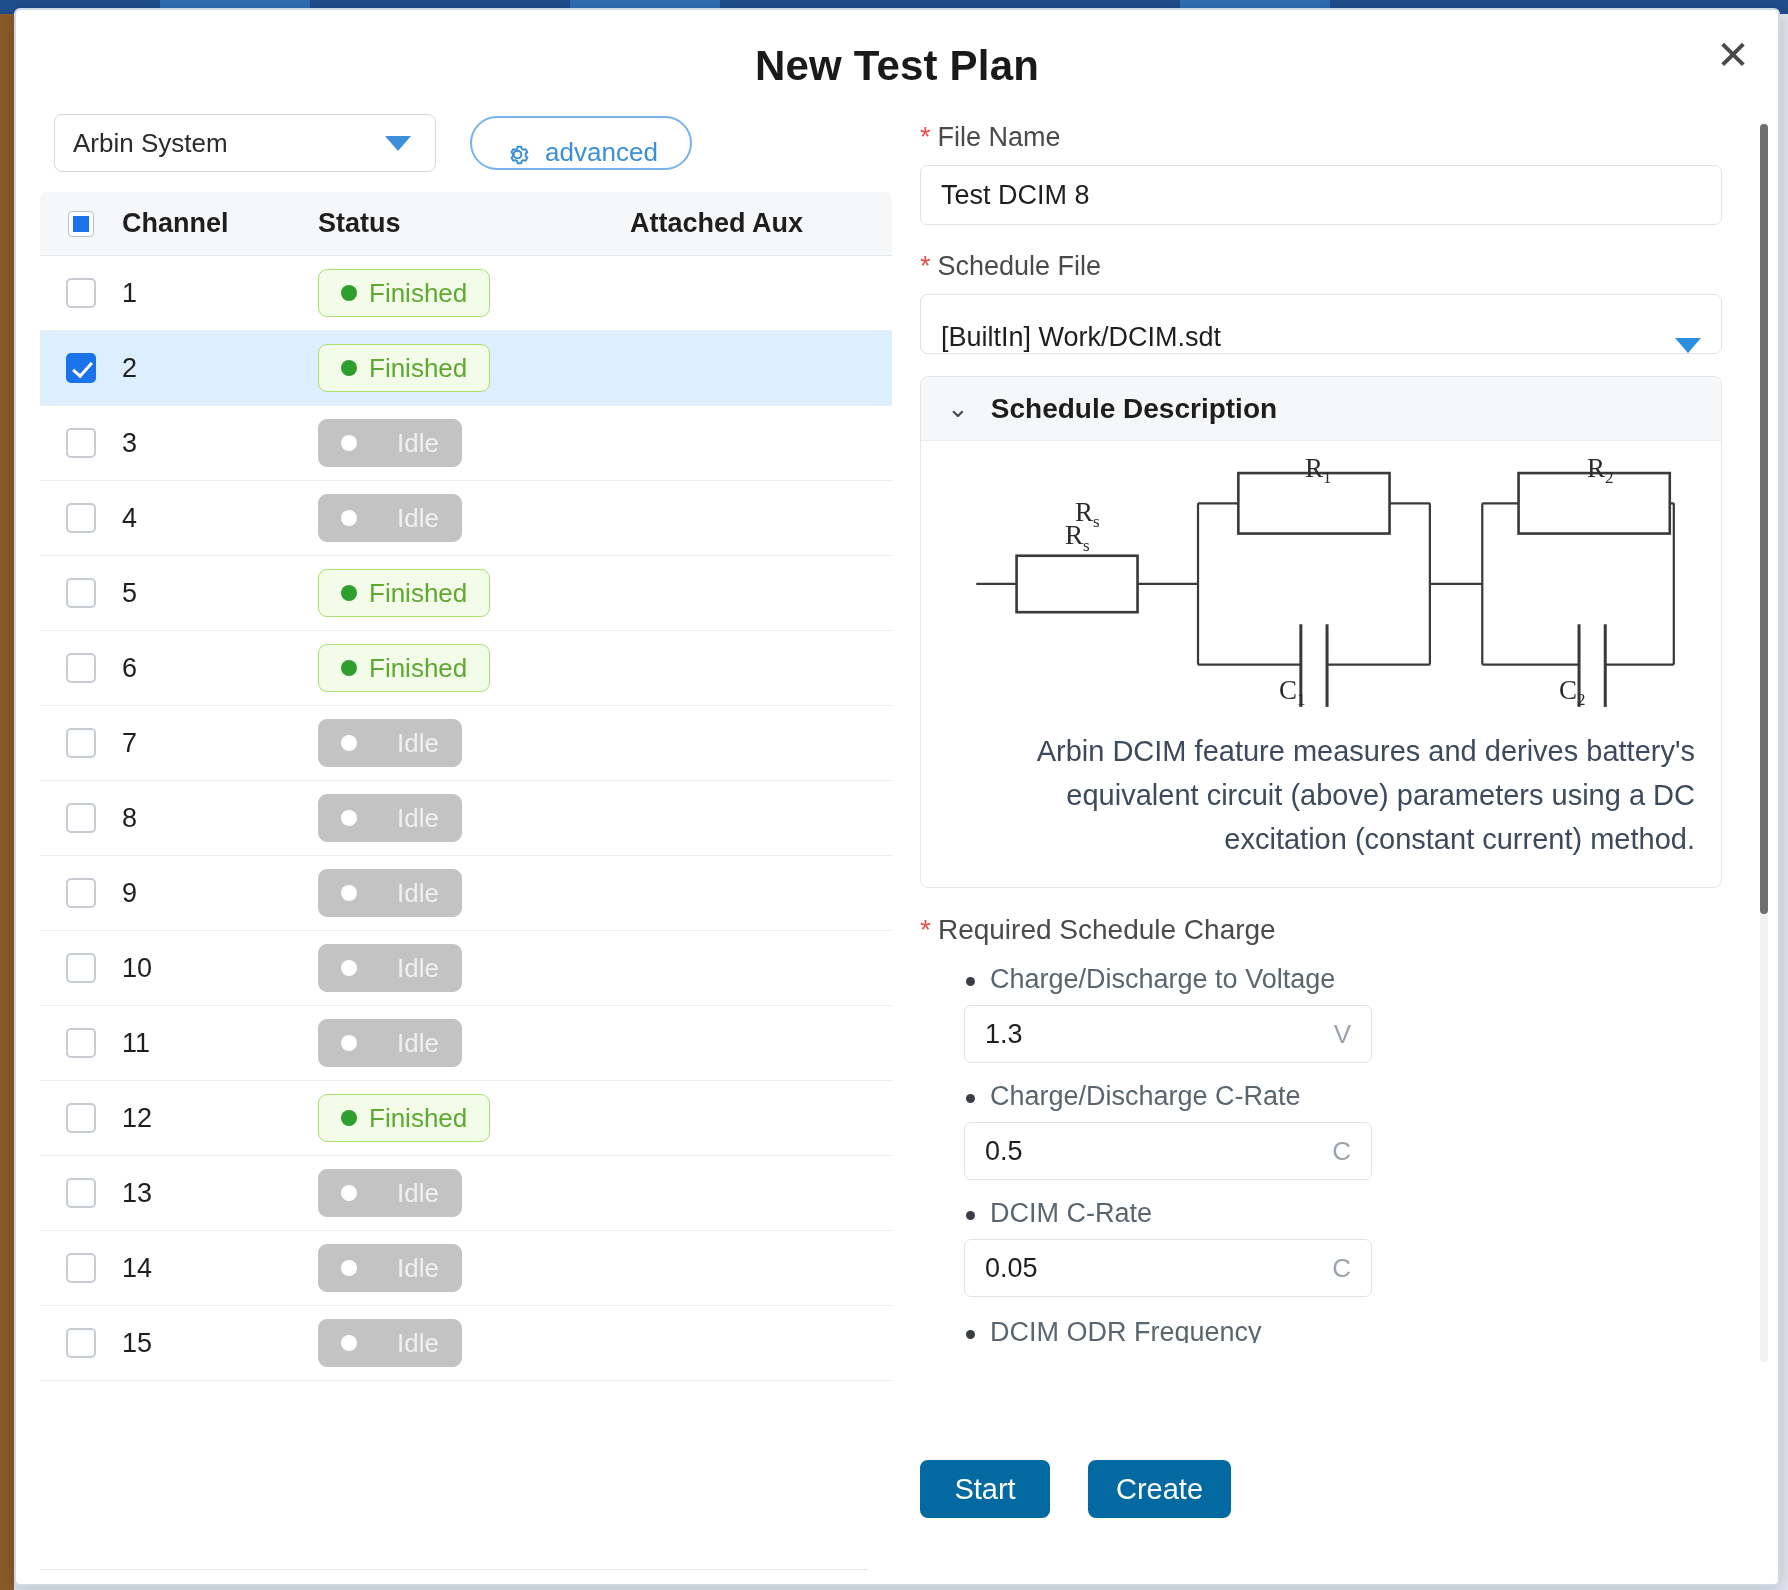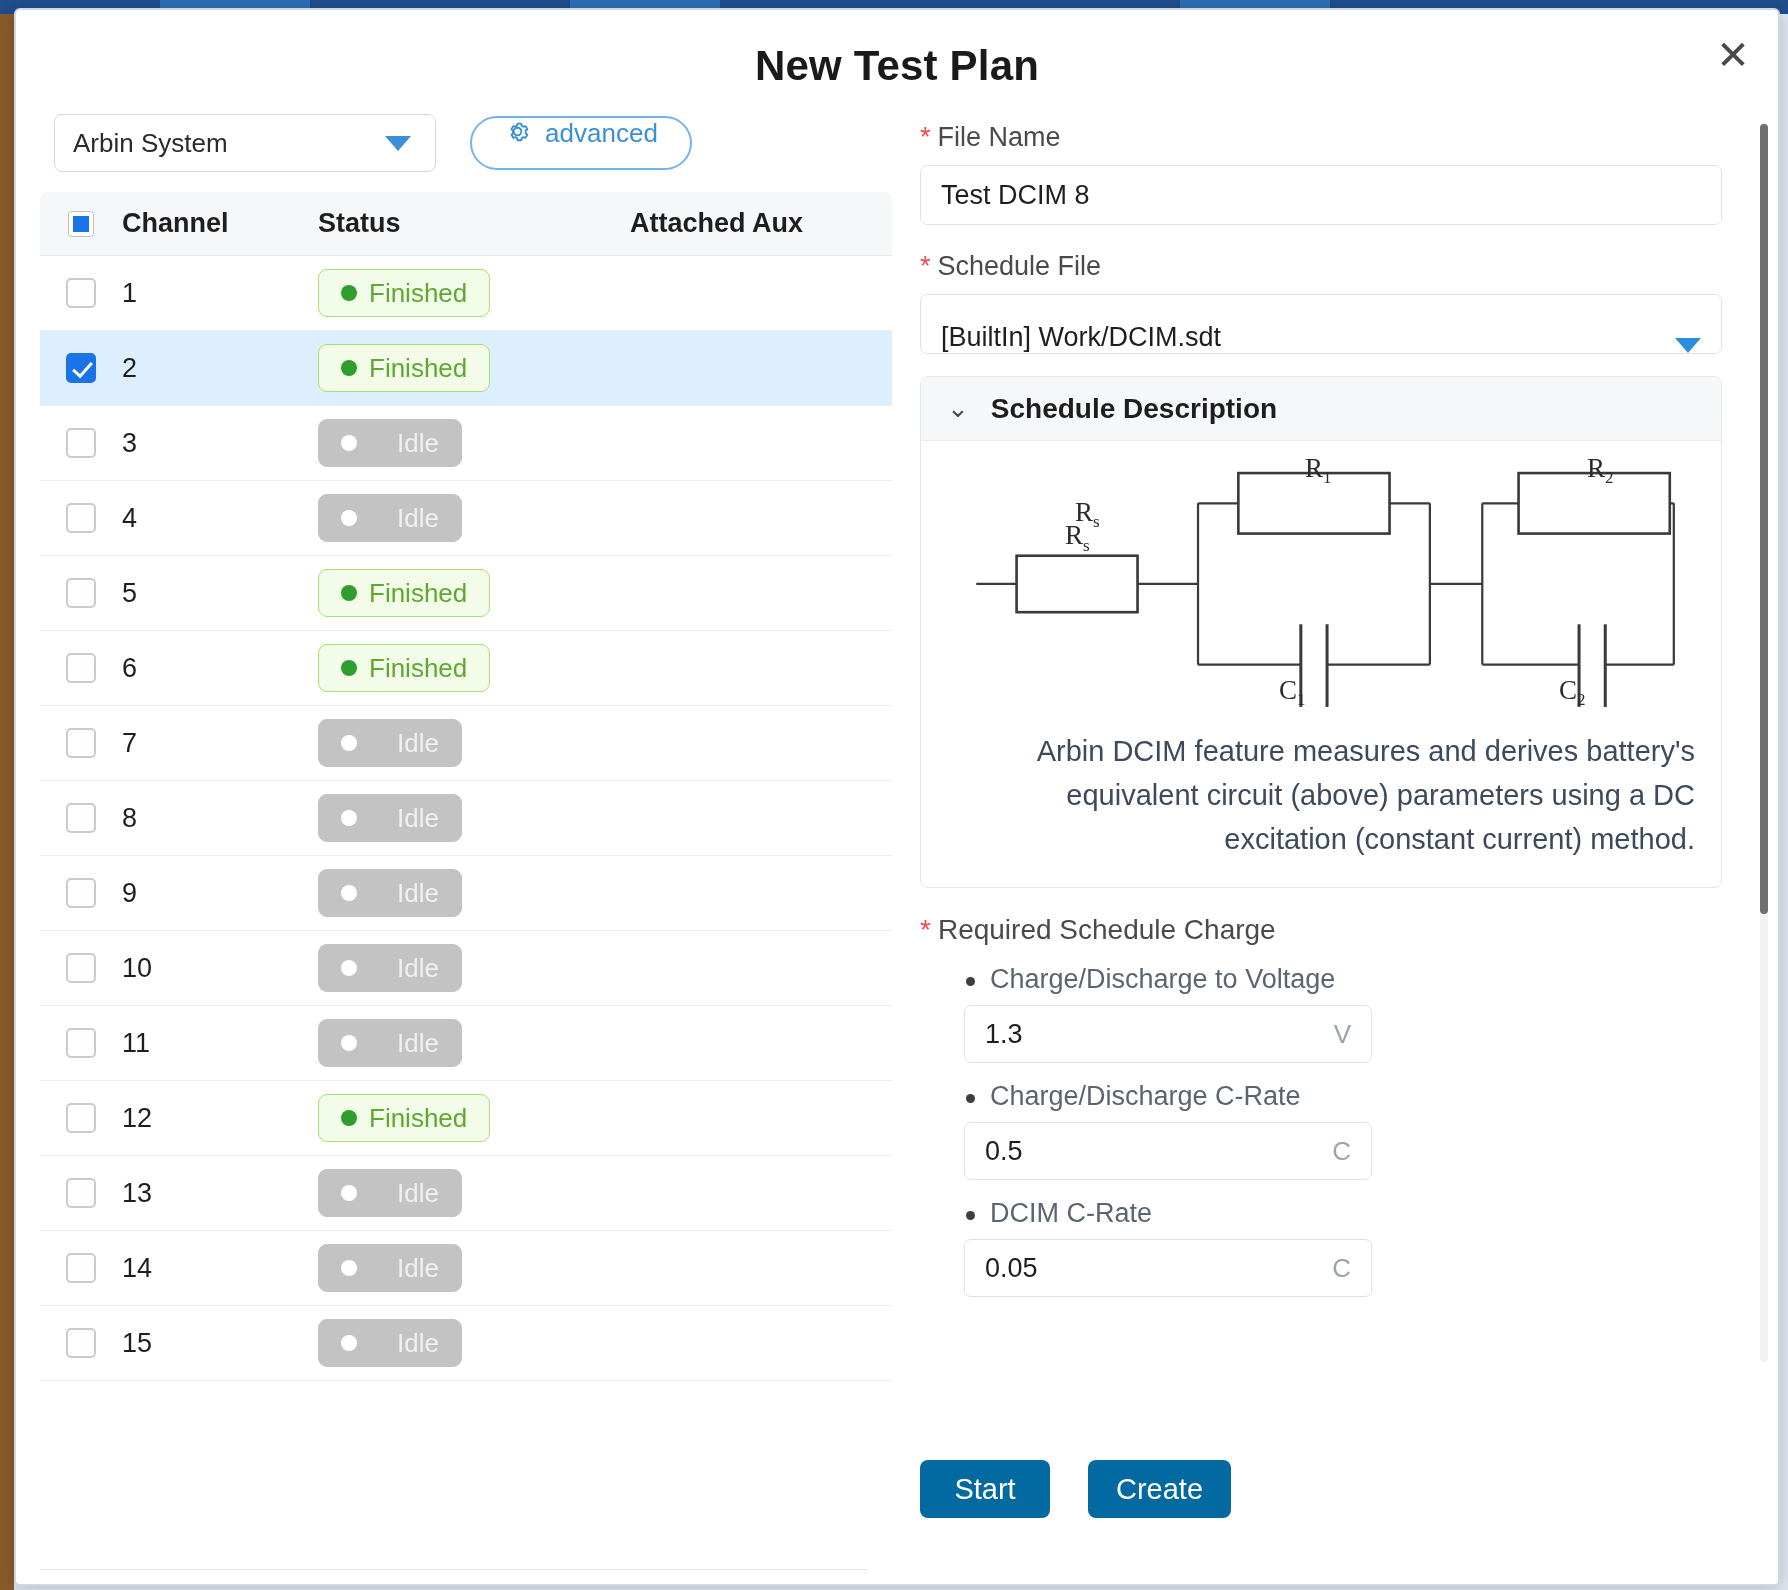--- a/index.html
+++ b/index.html
@@ -116,21 +116,21 @@
     border-top: 15px solid #3c8fd8;
   }
 
   .advanced-btn {
     height: 54px;
     min-width: 222px;
     border: 2px solid #76b3e8;
     border-radius: 27px;
     background: #fff;
     display: flex;
-    align-items: flex-start;
+    align-items: flex-end;
     justify-content: center;
     gap: 14px;
     padding: 0 26px;
     cursor: pointer;
   }
   .advanced-btn .label {
     font-size: 26px;
     color: #3b8fd6;
   }
   .gear {
@@ -748,20 +748,23 @@
         </div>
         <div class="rsi-item">
           <div class="rsi-name">DCIM C-Rate</div>
           <div class="unit-input">
             <span>0.05</span>
             <span class="unit">C</span>
           </div>
         </div>
       </div>
 
+    <div class="clipped-row">
+      <div class="rsi-name">DCIM ODR Frequency</div>
+    </div>
 
     <div class="actions">
       <button class="btn">Start</button>
       <button class="btn">Create</button>
     </div>
 
   </div>
 </div>
 
 </body></html>

